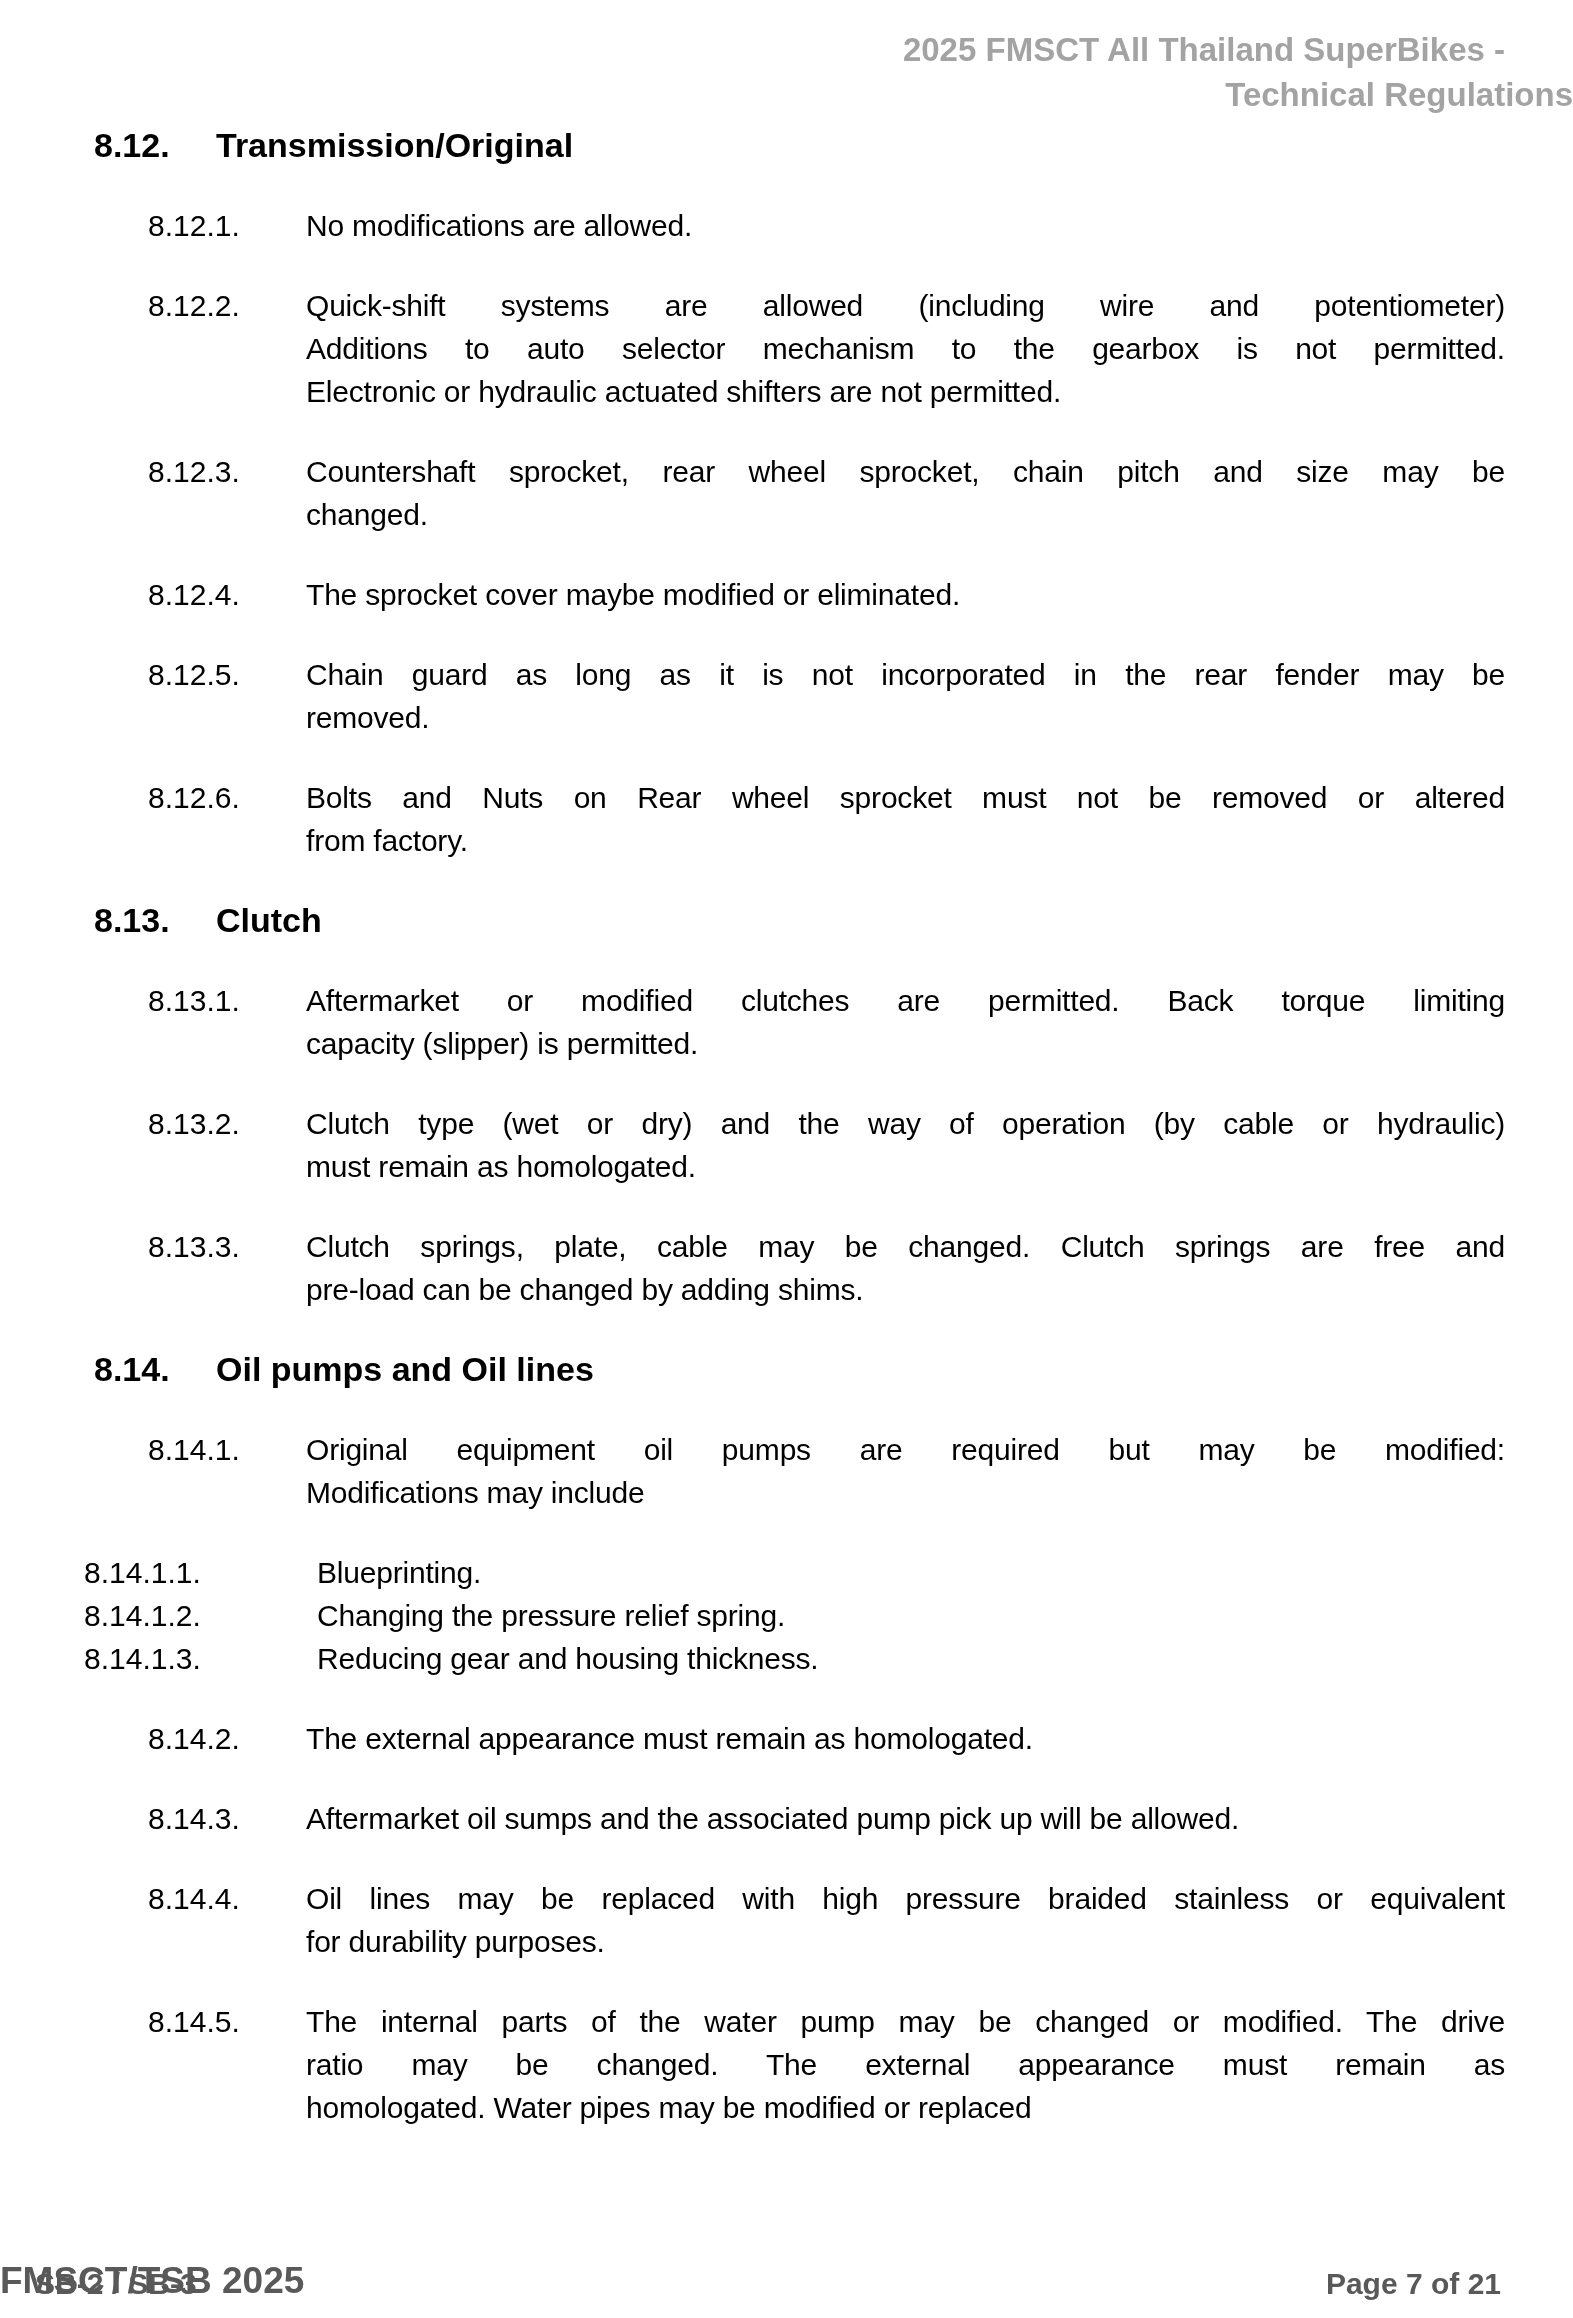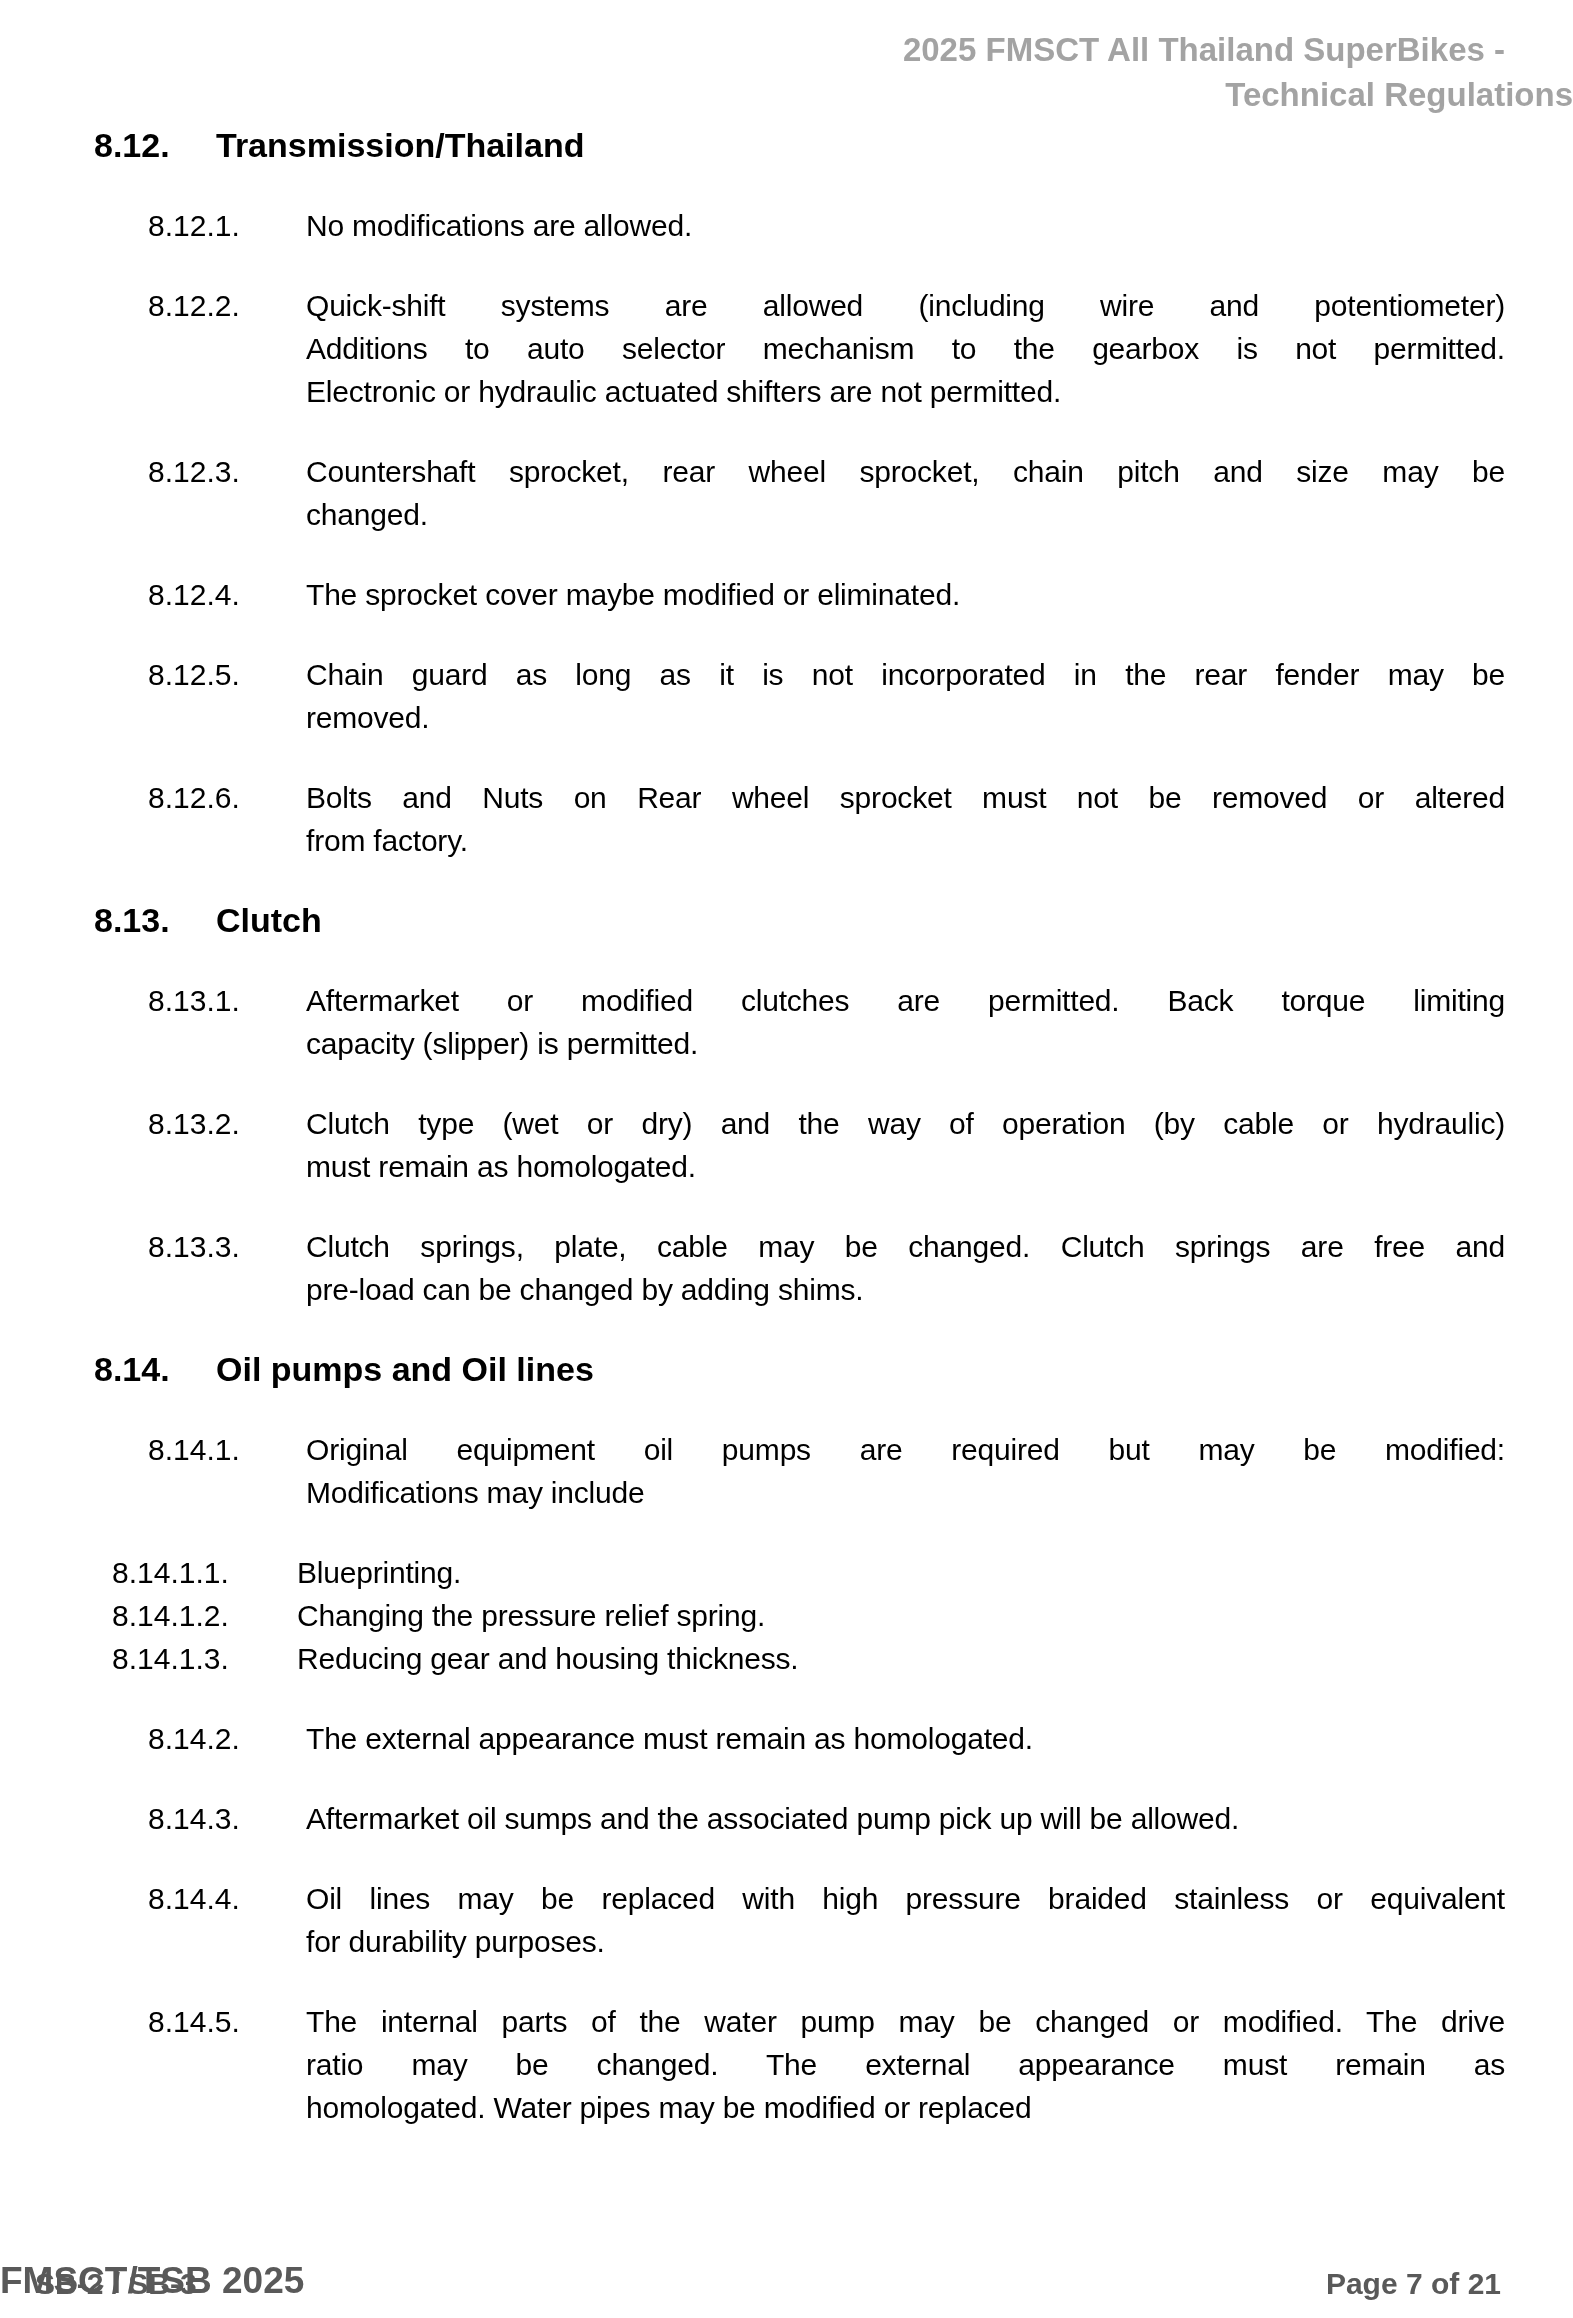--- a/index.html
+++ b/index.html
@@ -38,22 +38,23 @@
 
   
   .item {
     margin:37px 0 0 148px;
     display:grid;
     grid-template-columns:158px 1199px;
     font-size:30px;
     line-height:43px;
   }
   .item.lvl2 {
-    margin-left:112px;
+    margin-left:84px;
     grid-template-columns:185px 1080px;
+    gap:48px;
   }
   .item.tight { margin-top:0; }
   .item-num { white-space:nowrap; }
   .line { letter-spacing:-0.2px; }
   .line.jfull {
     text-align:justify;
     text-align-last:justify;
     text-justify:inter-word;
   }
 
@@ -77,21 +78,21 @@
 <div class="page">
 
   <div class="hdr">
     <div class="hdr-line hdr-right">2025 FMSCT All Thailand SuperBikes -</div>
     <div class="hdr-line hdr-left">Technical Regulations</div>
   </div>
 
   <main id="doc-body">
       <div class="sec">
         <span class="sec-num">8.12.</span>
-        <span class="sec-title">Transmission/Thailand</span>
+        <span class="sec-title">Transmission/Original</span>
       </div>
       <div class="item">
         <span class="item-num">8.12.1.</span>
         <div class="item-text">
           <div class="line">No modifications are allowed.</div>
         </div>
       </div>
       <div class="item">
         <span class="item-num">8.12.2.</span>
         <div class="item-text">

